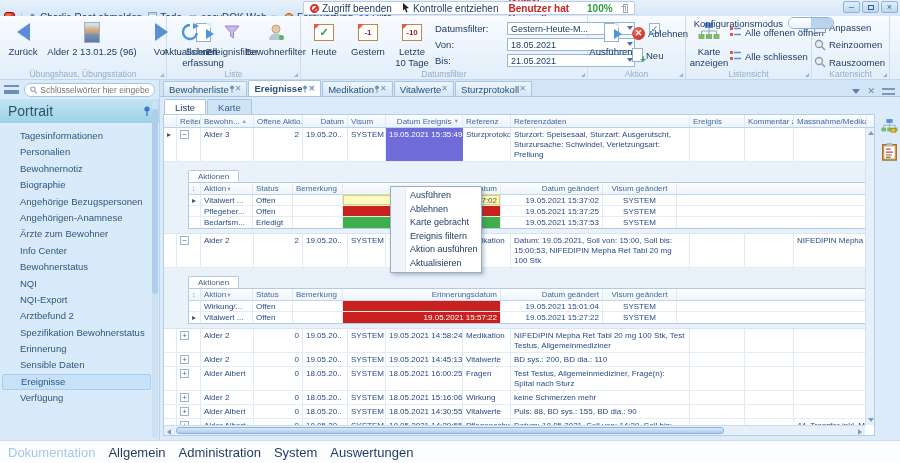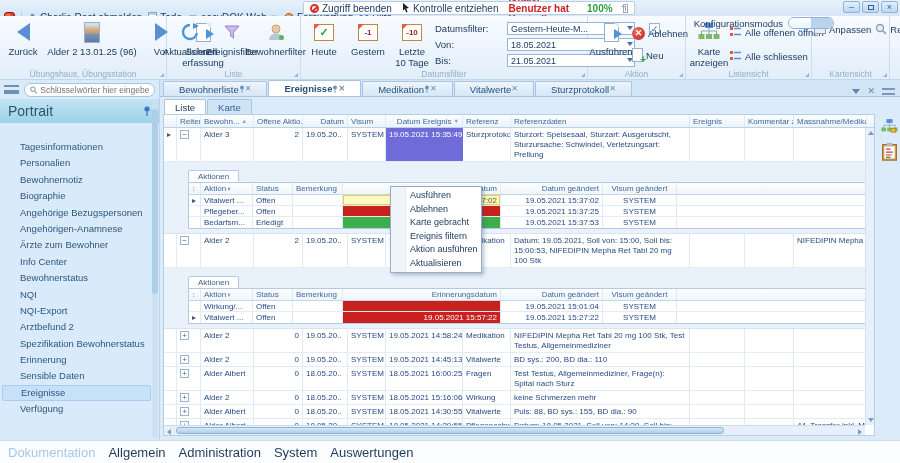--- a/index.html
+++ b/index.html
@@ -80,37 +80,37 @@
   #sidebar { position:absolute; top:80px; left:0; width:160px; bottom:23px; background:#d9eafa; border-right:1px solid #bcd4ea; }
   #sb-top { height:19px; display:flex; align-items:center; gap:5px; padding:0 4px; }
   .burger { width:15px; height:9px; border-top:2px solid #6b8fb5; border-bottom:2px solid #6b8fb5; position:relative; }
   .burger::after { content:""; position:absolute; left:0; top:2.5px; width:100%; height:2px; background:#6b8fb5; }
   #sb-search { flex:1; height:14px; background:#fff; border:1px solid #a8c4de; border-radius:7px;
     display:flex; align-items:center; gap:3px; padding:0 5px; }
   #sb-search input { border:none; outline:none; width:100%; font-size:8.5px; color:#55708a; background:transparent; font-family:"Liberation Sans",sans-serif; }
   #sb-header { height:24px; background:linear-gradient(#c2e4f3,#9cd2e8); display:flex; align-items:center;
     padding:0 8px; font-size:14px; color:#2d566e; }
   #sb-header .pin { margin-left:auto; }
-  #sb-items { padding-top:16px; }
+  #sb-items { padding-top:5px; }
   .sb-item { height:16.4px; line-height:16.4px; padding-left:18px; font-size:9.5px; color:#2f567e;
     white-space:nowrap; overflow:hidden; margin:0 8px 0 2px; border-radius:2px; }
   .sb-item.selected { background:#c6e1f8; border:1px solid #a9cdec; line-height:14.5px; }
   #sb-scroll { position:absolute; right:1px; top:21px; bottom:2px; width:6px; background:#cde1f3; border-radius:3px; }
   #sb-scroll .thumb { position:absolute; top:8px; left:0; width:6px; height:55%; background:#aecdea; border-radius:3px; }
 
   
   #bottombar { position:absolute; left:0; right:0; bottom:0; height:23px; background:#fcfdfe;
     border-top:1px solid #cdddee; display:flex; align-items:center; gap:13px; padding-left:8px;
     font-size:13px; color:#1c3a5e; }
   #bottombar .active { color:#a5c8e6; }
 
   
   #tabstrip { position:absolute; left:160px; top:80px; right:0; height:17px; background:#d2e5f6;
     border-bottom:1px solid #aac6e0; display:flex; align-items:flex-end; padding-left:3px; }
-  .tab { height:15px; display:flex; align-items:center; padding:0 15px; font-size:9.5px; color:#2c4f7c;
+  .tab { height:15px; display:flex; align-items:center; padding:0 5px; font-size:9.5px; color:#2c4f7c;
     background:linear-gradient(#eef5fc,#d5e7f7); border:1px solid #a9c5e0; border-bottom:none;
     border-radius:2px 2px 0 0; margin-right:1px; white-space:nowrap; }
   .tab.active { background:#fff; font-weight:bold; height:16px; }
   .tab .x { font-size:8px; color:#6b8fb5; line-height:8px; }
   #tabctrl { margin-left:auto; display:flex; align-items:center; gap:7px; padding-right:5px; }
   .dd-tri { border-left:4px solid transparent; border-right:4px solid transparent; border-top:5px solid #5f85ae; }
   .ctrl-x { font-size:9px; color:#5f85ae; }
   .mini-burger { width:13px; height:7px; border-top:2px solid #7d98b5; border-bottom:2px solid #7d98b5; }
 
   
@@ -395,21 +395,21 @@
                 <path d="M4 2.5h7M4 8.5h7" stroke="#5b8fd4" stroke-width="1.6"></path>
               </svg>
             <span>Alle schliessen</span>
           </div>
         </div>
       </div>
       <div class="rgroup-label">Listensicht</div>
     </div>
 
     <div class="rgroup" style="width:78px;">
-      <div class="rgroup-content" style="flex-direction:row;gap:4px;padding-top:2px;">
+      <div class="rgroup-content" style="flex-direction:column;gap:4px;padding-top:2px;">
         <div class="rbtn-sm">
           <span class="win-ic"></span>
           <span>Anpassen</span>
         </div>
         <div class="rbtn-sm">
           <svg class="mag-ic" viewBox="0 0 12 12">
               <circle cx="5" cy="5" r="3.5" fill="#e8eef4" stroke="#8a9bb0" stroke-width="1.3"></circle>
               <path d="M7.8 7.8L11 11" stroke="#8a9bb0" stroke-width="1.6"></path>
             </svg>
           <span>Reinzoomen</span>

